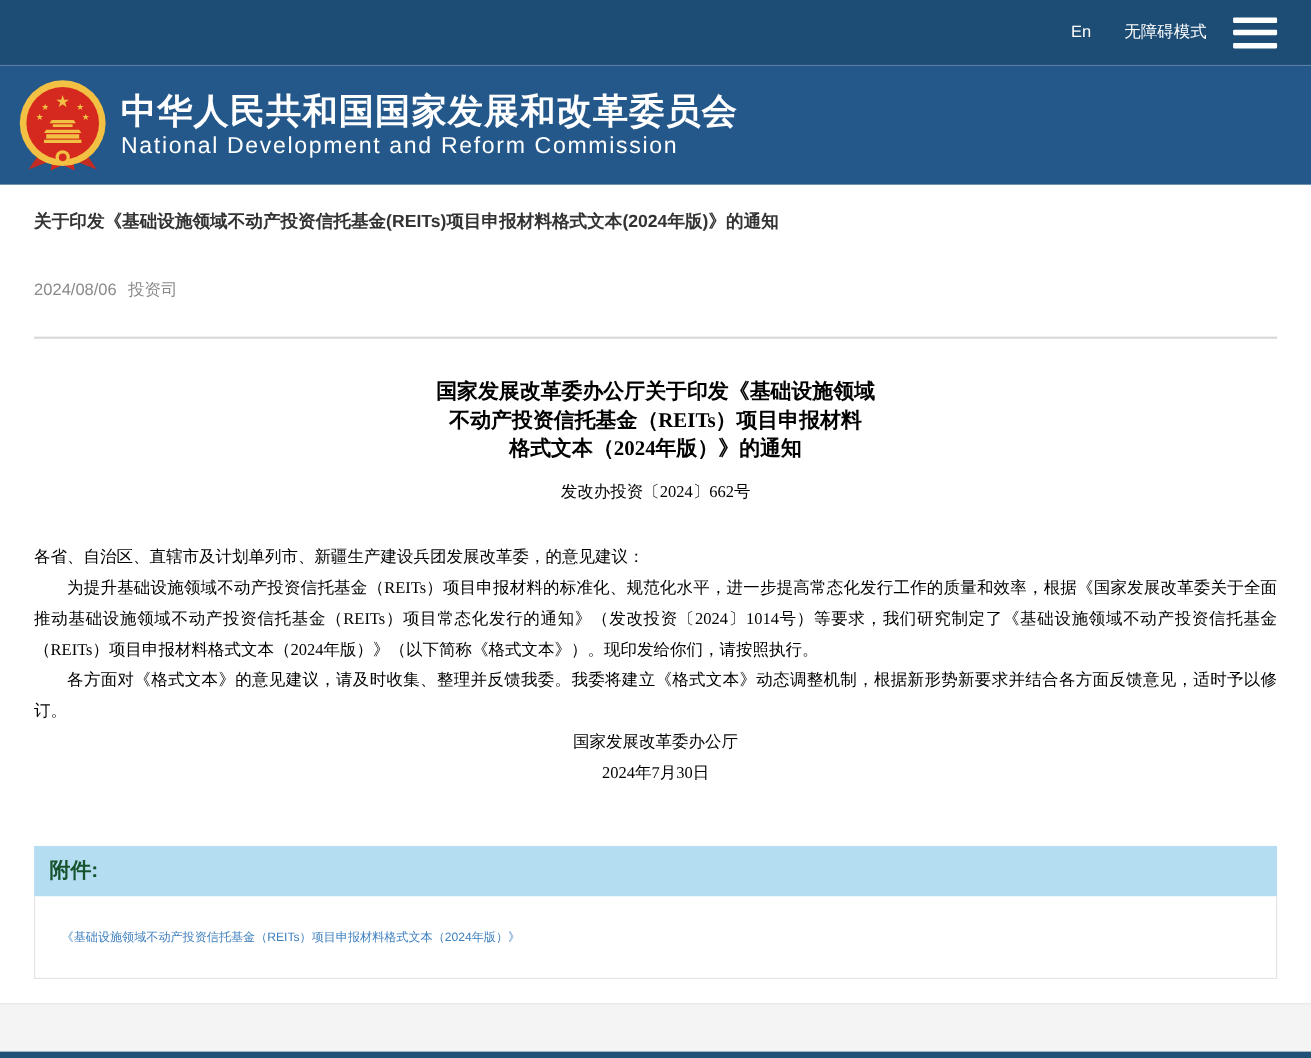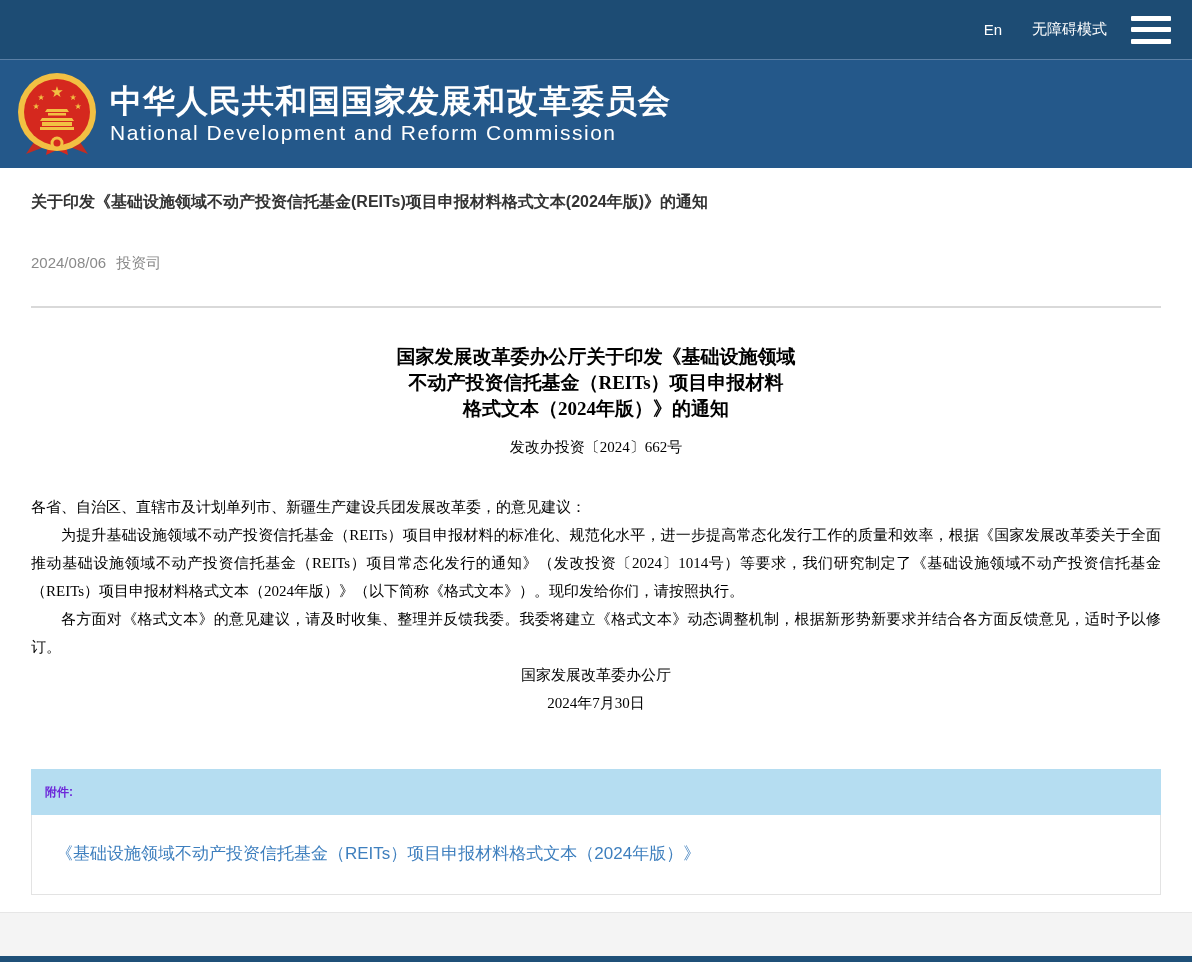--- a/index.html
+++ b/index.html
@@ -1,21 +1,21 @@
 <!DOCTYPE html>
 <html><head>
 <meta charset="utf-8">
 <style>
   html,body{margin:0;padding:0;background:#fff;}
   body{width:1192px;font-family:"Liberation Sans","DejaVu Sans",sans-serif;-webkit-font-smoothing:antialiased;}
   .page{width:1192px;height:962px;display:flex;flex-direction:column;overflow:hidden;background:#fff;}
 
   
   .topbar{height:60px;box-sizing:border-box;background:#1d4c74;border-bottom:1px solid #5a7fa5;
-          display:flex;justify-content:flex-end;align-items:center;padding-right:21px;}
+          display:flex;justify-content:flex-end;align-items:center;padding-right:31px;}
   .topbar a{color:#fff;font-size:15px;text-decoration:none;cursor:pointer;}
   .topbar .lang{margin-right:30px;}
   .topbar .acc{margin-right:24px;}
   .hamburger{width:40px;height:28px;display:flex;flex-direction:column;justify-content:space-between;cursor:pointer;}
   .hamburger span{display:block;height:5px;background:#fff;border-radius:1px;}
 
   
   .masthead{height:108px;background:#24588a;display:flex;align-items:center;padding-left:14px;box-sizing:border-box;}
   .emblem{width:86px;height:86px;flex:0 0 auto;}
   .titles{margin-left:10px;color:#fff;}
@@ -34,23 +34,23 @@
   .doc-number{margin-top:16px;text-align:center;font-size:15px;}
   .doc p{margin:0;font-size:15px;line-height:28px;text-align:justify;}
   .doc p.first{margin-top:36px;}
   .doc p.indent{text-indent:2em;}
   .sig{ text-align:center;font-size:15px;line-height:28px;}
   .sig-org{}
 
   
   .attachment{margin-top:52px;}
   .att-head{height:46px;line-height:46px;background:#b5ddf1;padding-left:14px;
-            font-size:12px;font-weight:bold;color:#6d28d9;}
+            font-size:19px;font-weight:bold;color:#14532d;}
   .att-body{background:#fff;border:1px solid #e3e3e3;border-top:none;padding:27px 10px 29px 24px;}
-  .att-body a{color:#3e7fbe;font-size:17px;text-decoration:none;cursor:pointer;}
+  .att-body a{color:#3e7fbe;font-size:11px;text-decoration:none;cursor:pointer;}
 
   
   .foot-gray{height:44px;background:#f4f4f4;border-top:1px solid #e6e6e6;box-sizing:border-box;}
   .foot-bar{height:6px;background:#1f5078;}
 </style>
 </head>
 <body>
 
 <div class="page">
 

